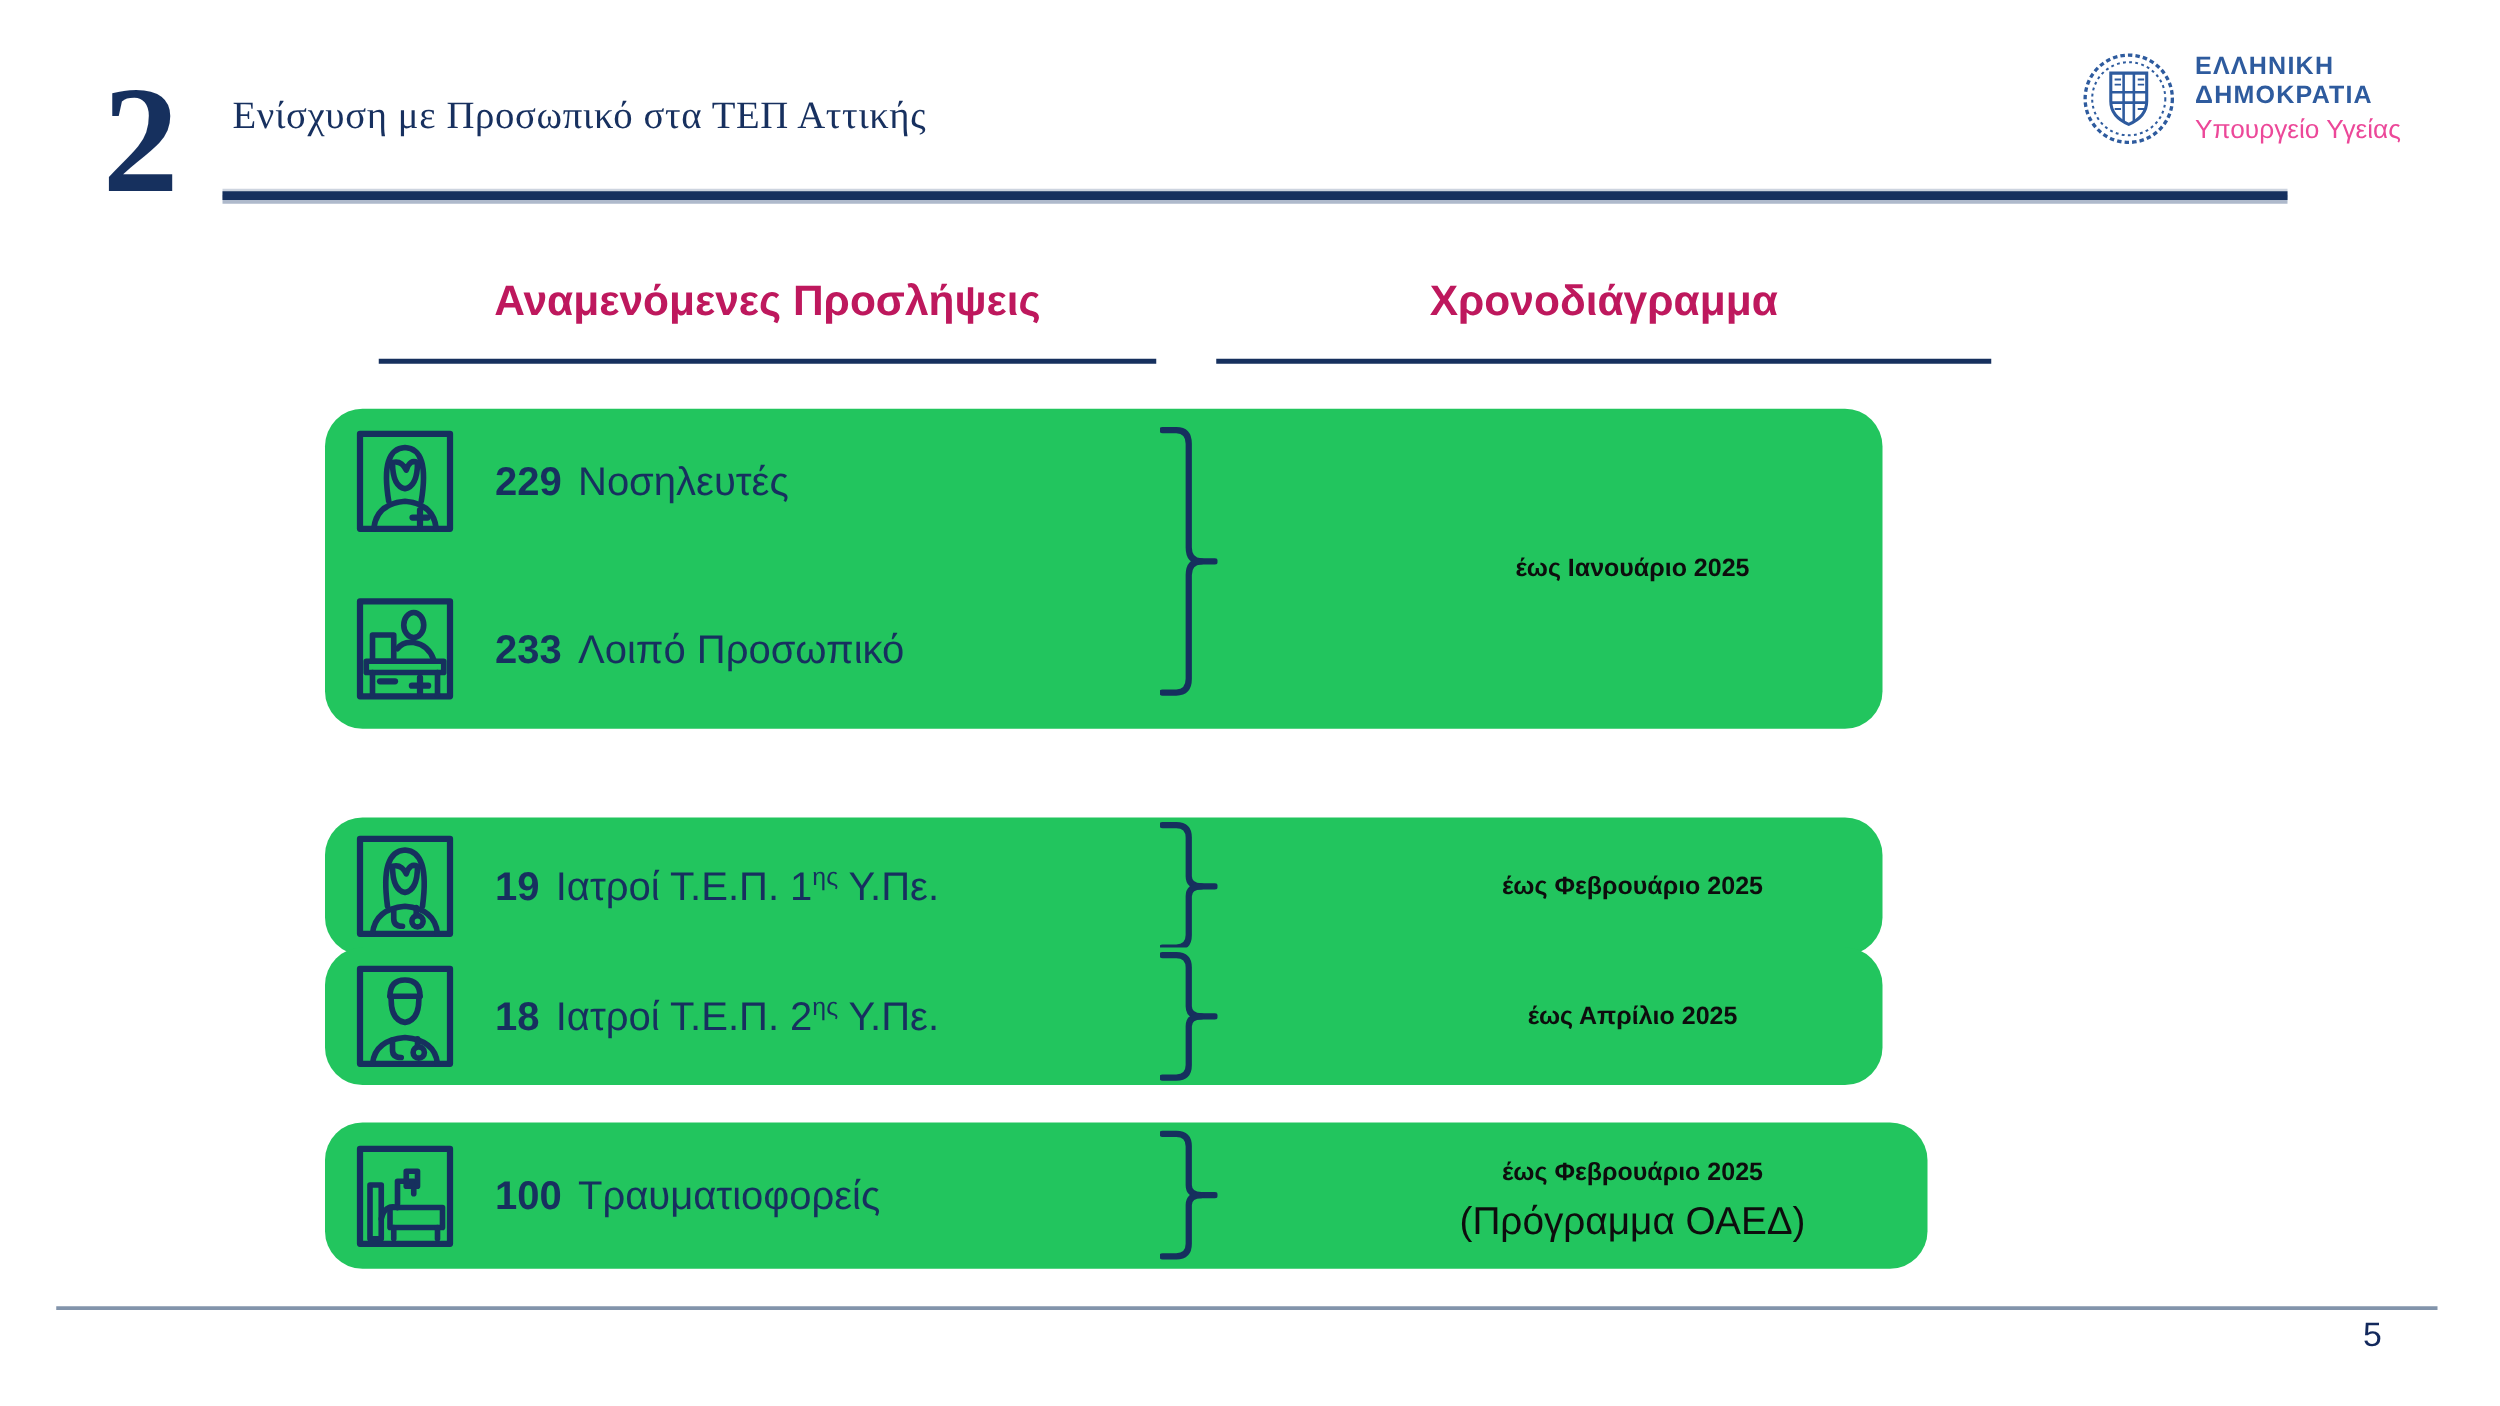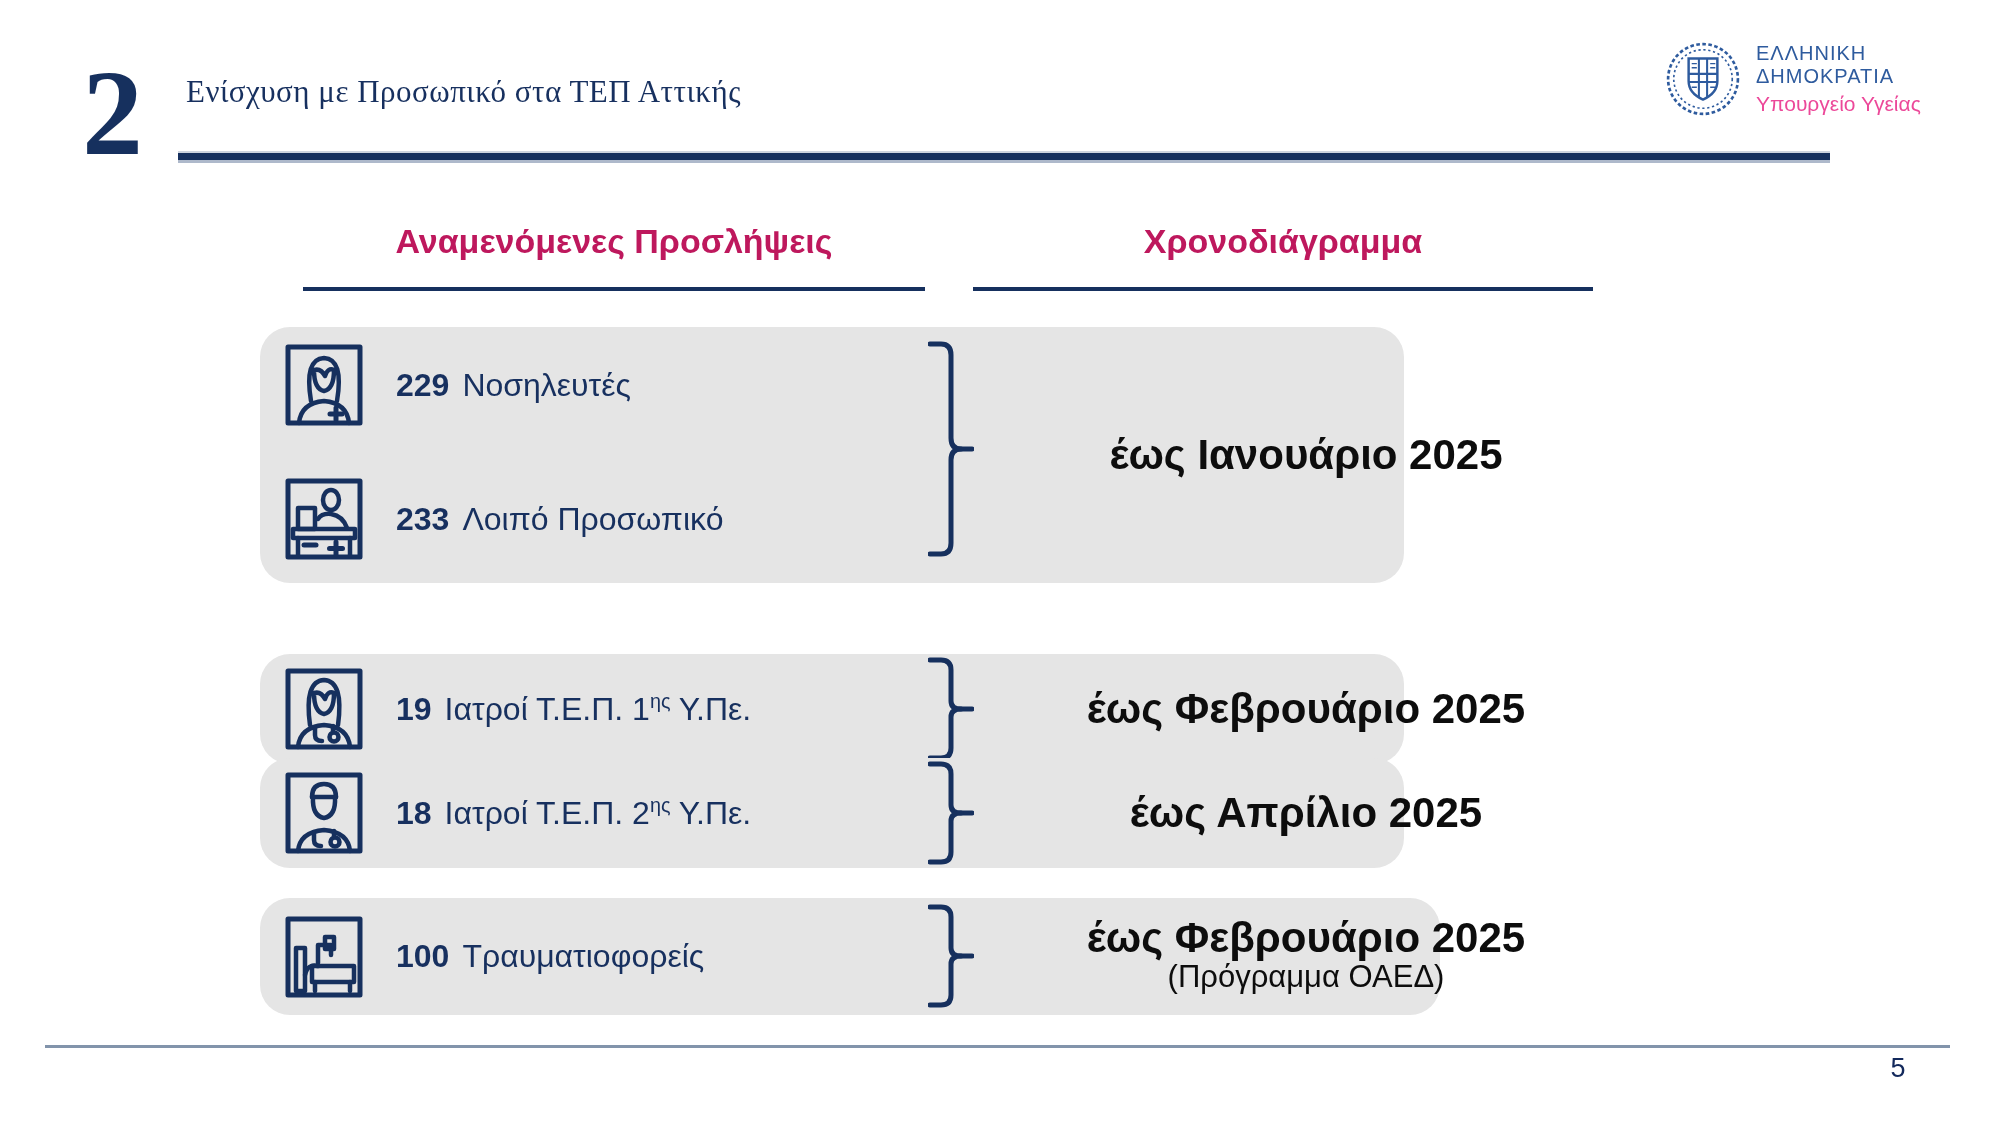--- a/index.html
+++ b/index.html
@@ -18,32 +18,32 @@
     font-family:"Liberation Serif",serif;font-size:31px;color:#17305f;
     letter-spacing:.5px;white-space:nowrap;
   }
   .title-underline{
     position:absolute;left:178px;top:153px;width:1652px;height:7px;
     background:#16305e;box-shadow:0 3px 0 #aeb9cb, 0 -2px 0 #cdd4df;
   }
   
   .logo{position:absolute;left:1664px;top:40px;display:flex;align-items:center;gap:14px;}
   .logo-text{display:flex;flex-direction:column;justify-content:center;gap:4px;}
-  .logo-org{font-size:20px;color:#2e5b9e;letter-spacing:1px;}
+  .logo-org{font-size:20px;color:#2e5b9e;letter-spacing:1px;font-weight:bold;}
   .logo-dept{font-size:21px;color:#ec4899;font-weight:400;}
   
   .col-header{position:absolute;top:222px;font-size:34px;font-weight:700;color:#be185d;text-align:center;}
   .col-header.left{left:303px;width:622px;}
   .col-header.right{left:973px;width:620px;}
   .col-underline{position:absolute;top:287px;height:4px;background:#16305e;}
   .col-underline.left{left:303px;width:622px;}
   .col-underline.right{left:973px;width:620px;}
   
   .card{
-    position:absolute;left:260px;width:1144px;background:#e5e5e5;border-radius:30px;
+    position:absolute;left:260px;width:1246px;background:#22c55e;border-radius:30px;
   }
   .card.c1{top:327px;height:256px;}
   .card.c2{top:618px;height:110px;margin-top:36px;}
   .card.c3{top:758px;height:110px;}
   .card.c4{top:898px;height:117px;padding-left:36px;}
   .item{position:absolute;left:24px;display:flex;align-items:center;gap:32px;height:84px;}
   .card.c1 .item.i1{top:16px;}
   .card.c1 .item.i2{top:150px;}
   .card.c2 .item,.card.c3 .item,.card.c4 .item{top:50%;transform:translateY(-50%);}
   .item-icon{width:80px;height:84px;flex:0 0 auto;}
@@ -52,21 +52,21 @@
   .item-sup{font-size:0.62em;vertical-align:super;line-height:0;}
   .brace{position:absolute;left:668px;}
   .card.c1 .brace{top:13px;}
   .card.c2 .brace,.card.c3 .brace{top:3px;}
   .card.c4 .brace{top:6px;}
   .timeline{
     position:absolute;left:730px;top:0;width:632px;height:100%;
     display:flex;flex-direction:column;align-items:center;justify-content:center;
     text-align:center;color:#0d0d0d;
   }
-  .timeline-main{font-size:42px;font-weight:700;line-height:40px;}
+  .timeline-main{font-size:20px;font-weight:700;line-height:40px;}
   .timeline-note{font-size:31px;font-weight:400;line-height:38px;}
   
   .footer-divider{position:absolute;left:45px;top:1045px;width:1905px;height:3px;background:#8294ab;}
   .page-number{position:absolute;left:1873px;top:1053px;width:50px;text-align:center;font-size:27px;color:#13295c;}
   svg{display:block;}
 </style>
 </head>
 <body>
 
 <div class="slide">

